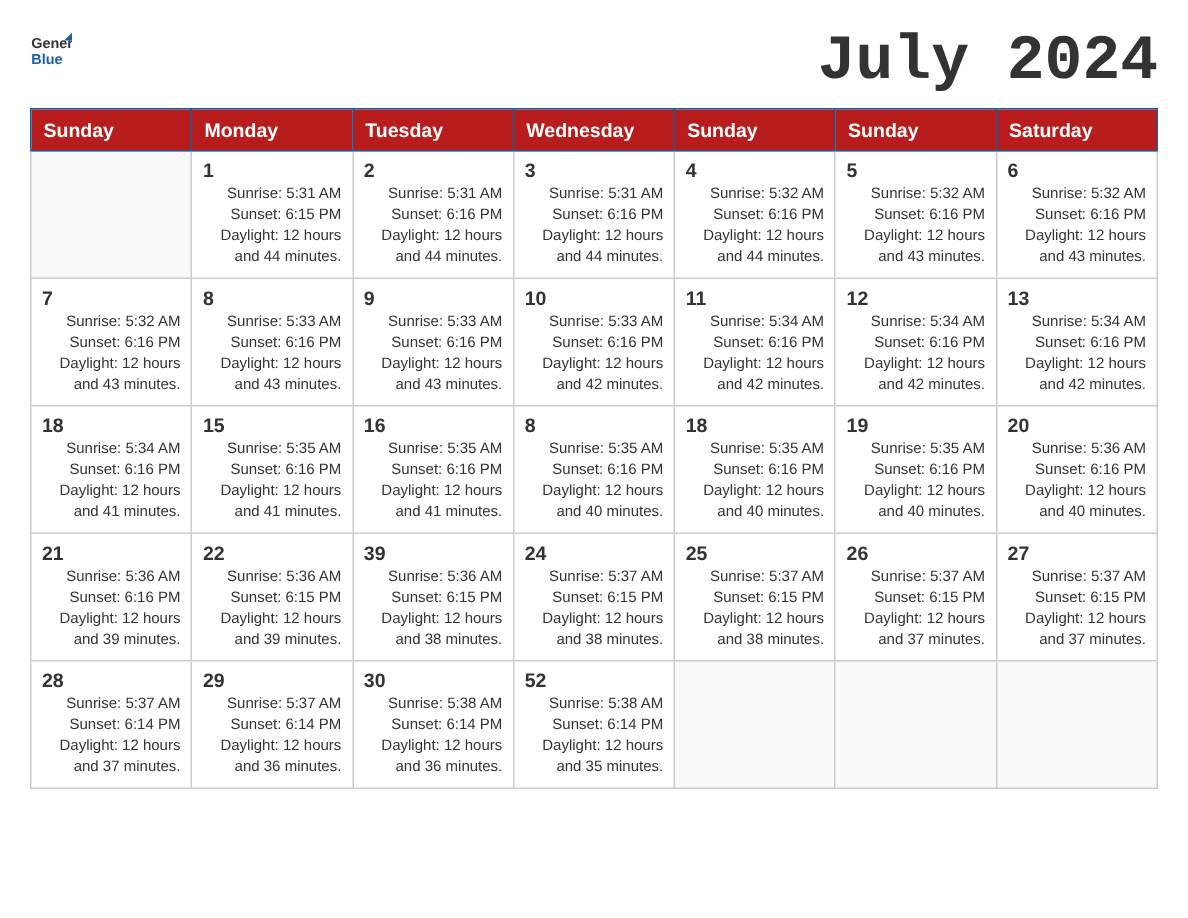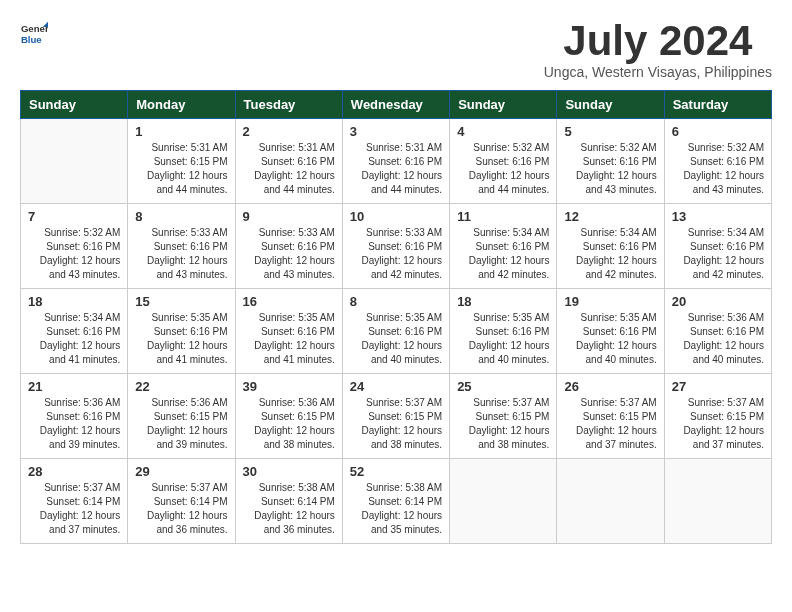--- a/index.html
+++ b/index.html
@@ -19,40 +19,41 @@
     .logo {
       display: flex;
       align-items: center;
       gap: 4px;
     }
     .logo-icon {
       width: 28px;
       height: 28px;
     }
     .title-area {
-      text-align: center;
+      text-align: right;
+      font-family: Liberation Mono, monospace;
     }
     .month-title {
       font-size: 42px;
       font-weight: bold;
       color: #333;
       line-height: 1;
     }
     .location-title {
       font-size: 14px;
       color: #555;
       margin-top: 2px;
     }
     .calendar-table {
       width: 100%;
       border-collapse: collapse;
       border: 1px solid #ccc;
     }
     .calendar-table th {
-      background-color: #14532d;
+      background-color: #b91c1c;
       color: #fff;
       text-align: left;
       padding: 6px 8px;
       font-size: 13px;
       font-weight: bold;
       border: 1px solid #1a5a9a;
     }
     .calendar-table td {
       vertical-align: top;
       padding: 5px 7px;
@@ -89,21 +90,20 @@
 <div class="header-area">
   <div class="logo">
     <svg class="logo-icon" viewBox="0 0 32 32">
       <text x="1" y="14" font-size="11" font-weight="bold" fill="#333" font-family="Arial">General</text>
       <text x="1" y="26" font-size="11" font-weight="bold" fill="#1a5fa8" font-family="Arial">Blue</text>
       <polygon points="26,8 32,8 32,2" fill="#1a5fa8"></polygon>
     </svg>
   </div>
   <div class="title-area">
     <div class="month-title">July 2024</div>
-    <div class="location-title">Ungca, Western Visayas, Philippines</div>
   </div>
 </div>
 
 <table class="calendar-table">
   <thead>
     <tr>
     <th>Sunday</th>
         <th>Monday</th>
         <th>Tuesday</th>
         <th>Wednesday</th>

